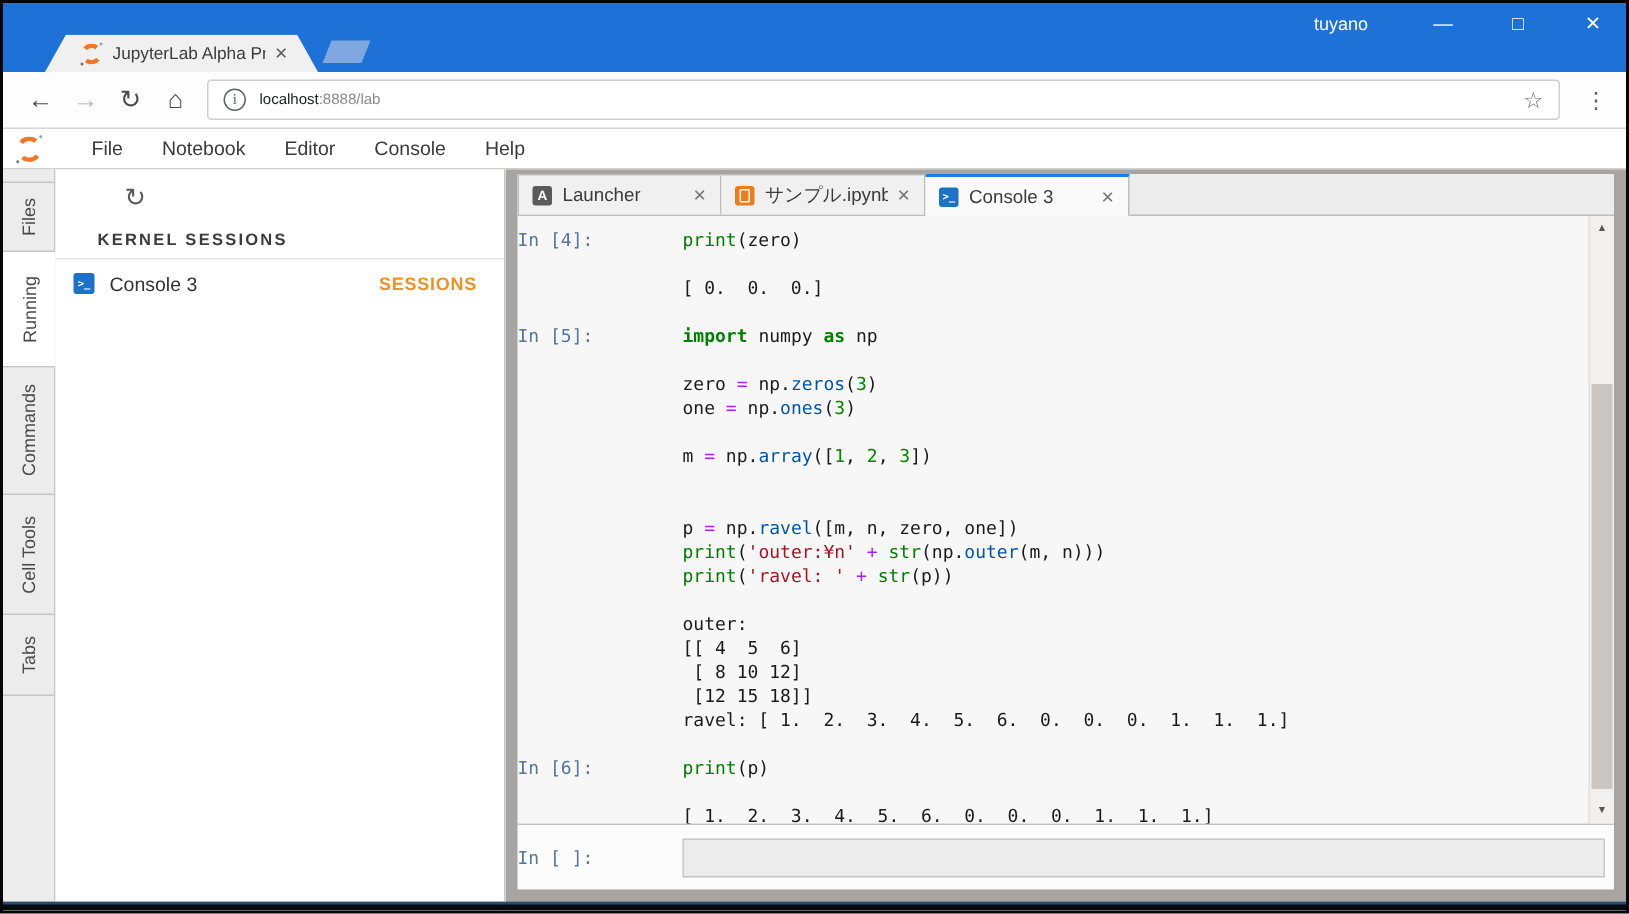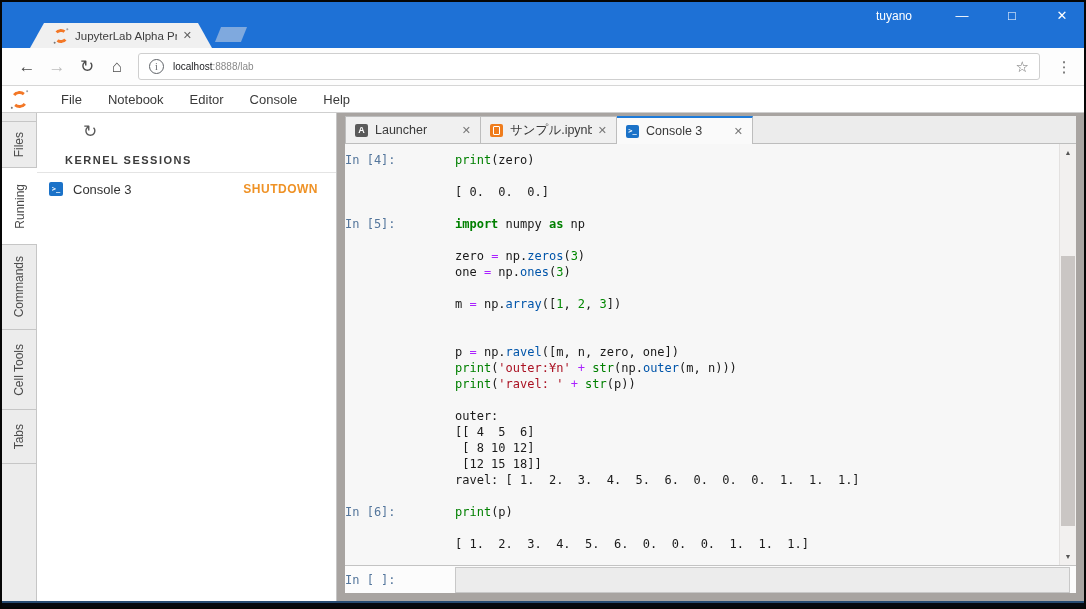--- a/index.html
+++ b/index.html
@@ -137,21 +137,21 @@
   
   .vscroll{ position:absolute; right:0; top:0; bottom:0; width:17px;
     background:#f2f0ef; border-left:1px solid #e3e1e0; }
   .vs-up,.vs-down{ position:absolute; left:0; right:0; text-align:center;
     font-size:7px; color:#555; }
   .vs-up{ top:5px; } .vs-down{ bottom:5px; }
   .vs-thumb{ position:absolute; left:1px; width:14px; top:112px; height:270px;
     background:#cac6c4; }
 
   
-  .input-row{ height:28px; background:#fcfcfc; border-top:1px solid #c3c3c3;
+  .input-row{ height:44px; background:#fcfcfc; border-top:1px solid #c3c3c3;
     display:flex; align-items:center; }
   .input-row .cprompt{ font:12px/16px "DejaVu Sans Mono", monospace; }
   .console-input{ flex:1; height:26px; margin-right:6px; background:#ececec;
     border:1px solid #c8c8c8; outline:none;
     font:12px "DejaVu Sans Mono", monospace; color:#1a1a1a; padding:0 6px; }
 
   
   .footer{ height:6px; background:#06090e; border-top:2px solid #274b72; }
 </style>
 </head>
@@ -211,21 +211,21 @@
         </div>
       </div>
 
     <div class="leftpanel">
       <span class="refresh-ic">↻</span>
       <div class="panel-heading">KERNEL SESSIONS</div>
       <div class="panel-divider"></div>
       <div class="session-row">
         <span class="ic-console">&gt;_</span>
         <span class="session-name">Console 3</span>
-        <span class="shutdown-btn">SHUTDOWN</span>
+        <span class="shutdown-btn">SESSIONS</span>
       </div>
     </div>
 
     <div class="main">
       <div class="dock-tabbar" id="dock-tabs">
           <div class="dock-tab">
             <span class="ic-launcher">A</span>
             <span class="dlabel">Launcher</span>
             <span class="dclose">✕</span>
           </div>

